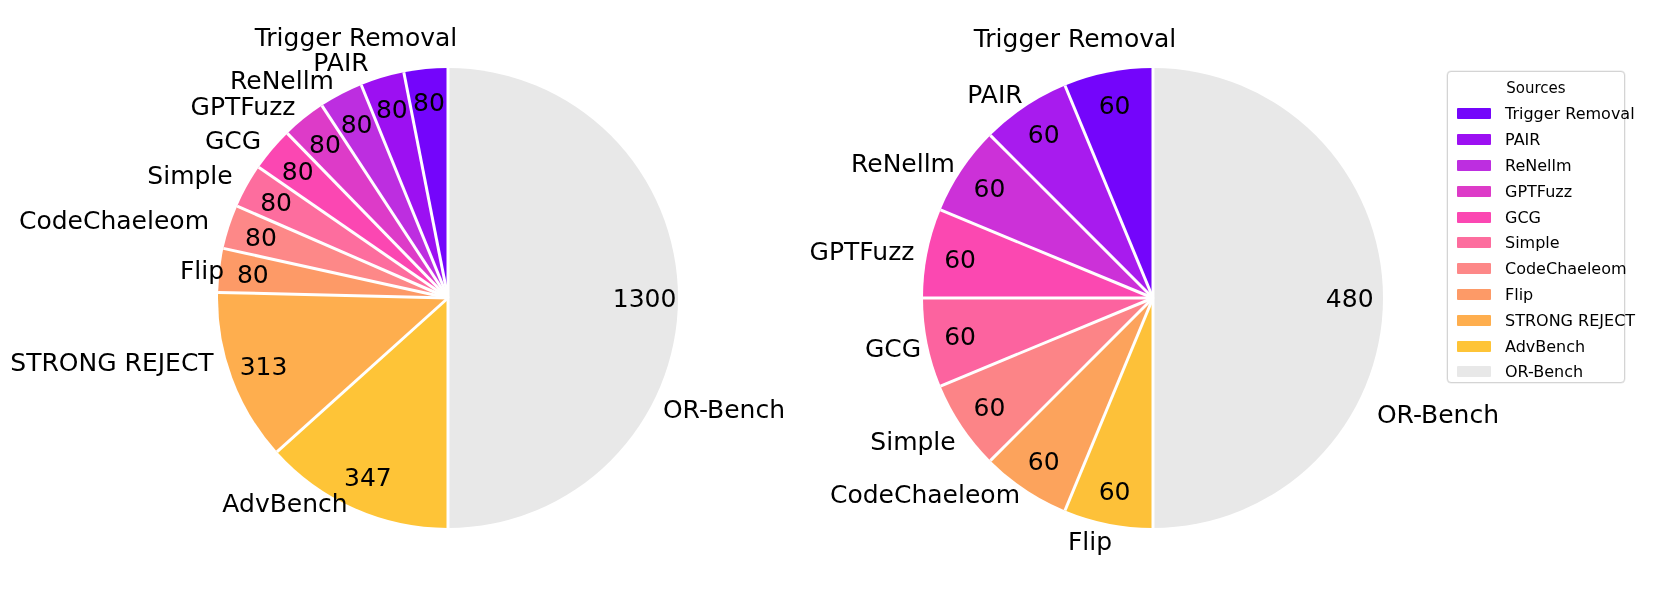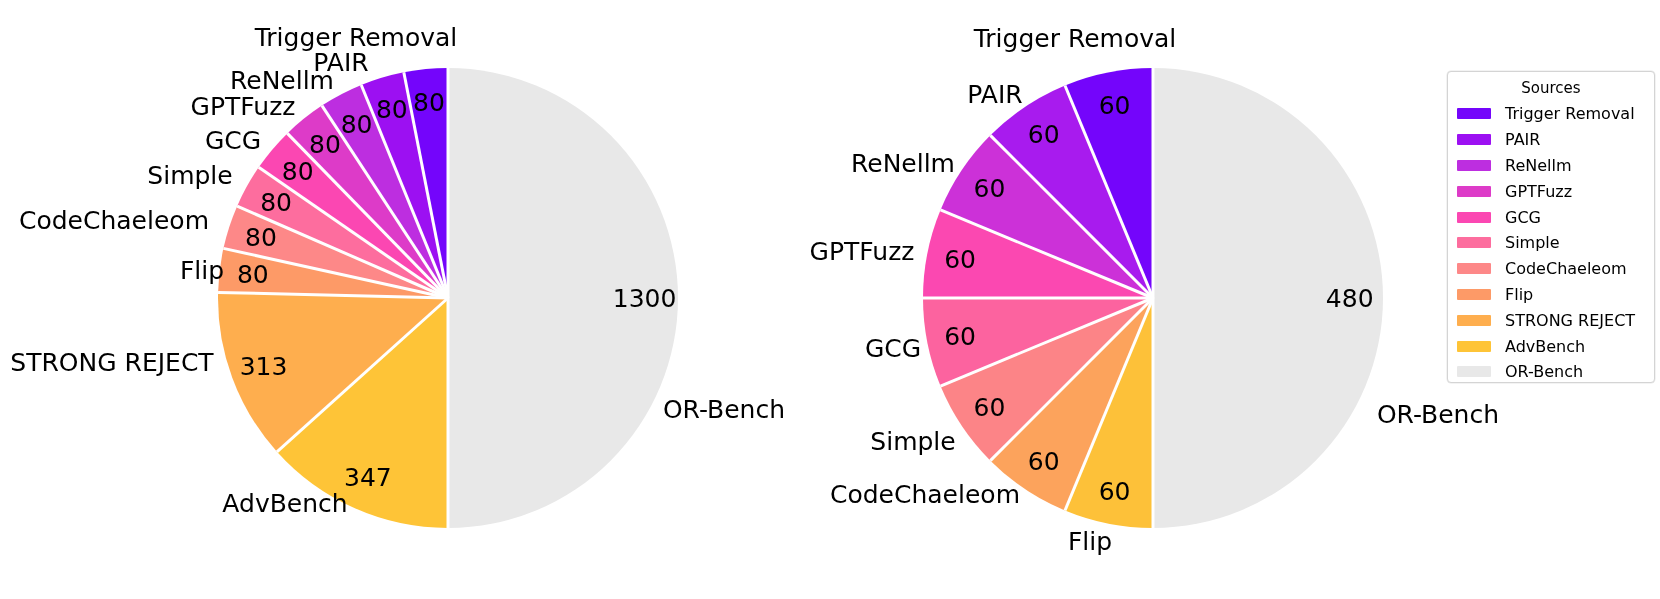--- a/index.html
+++ b/index.html
@@ -4,21 +4,21 @@
 <style>
   html,body{margin:0;padding:0;background:#ffffff;}
   .stage{
     position:relative;width:1660px;height:599px;background:#ffffff;overflow:hidden;
     font-family:"DejaVu Sans","Liberation Sans",sans-serif;
   }
   .pies{position:absolute;left:0;top:0;}
   .pie-label{font-size:25px;fill:#000;}
   .pie-value{font-size:25px;fill:#000;}
   .legend{
-    position:absolute;left:1447px;top:71px;width:208px;height:312px;
+    position:absolute;left:1447px;top:71px;width:178px;height:312px;
     background:#ffffff;border:1px solid #d4d4d4;border-radius:4px;
     box-sizing:border-box;box-shadow:0 0 0 0.5px #e8e8e8;
   }
   .legend-title{
     text-align:center;font-size:15px;color:#000;padding-top:7px;line-height:18px;
   }
   .legend-items{margin-top:4px;}
   .legend-item{
     display:flex;align-items:center;height:25.8px;padding-left:9px;
   }

